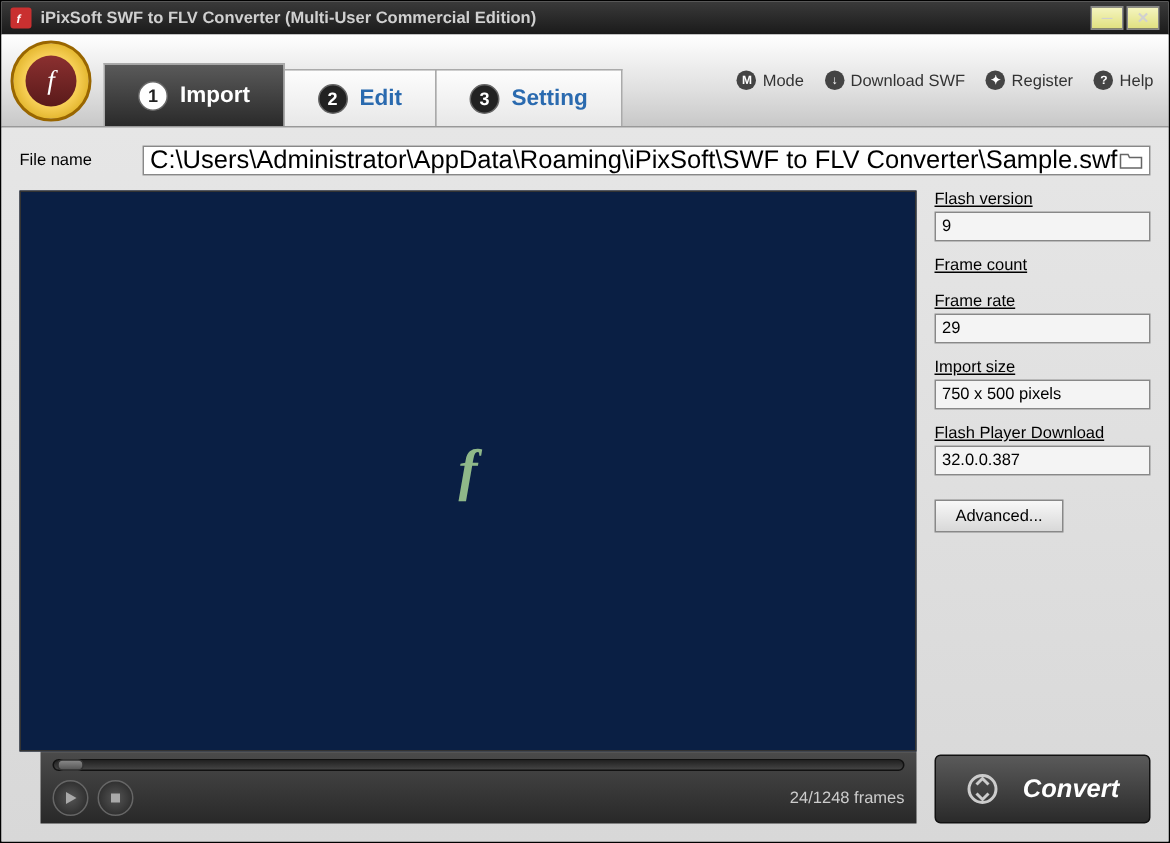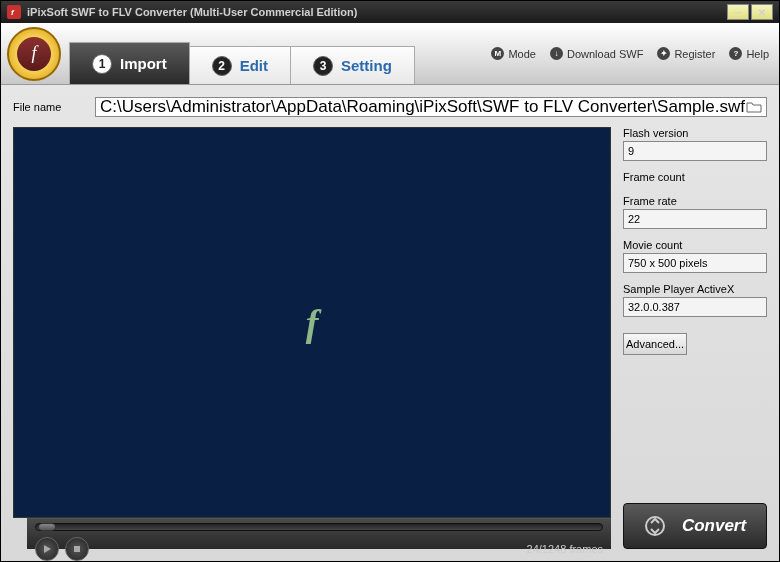--- a/index.html
+++ b/index.html
@@ -23,31 +23,31 @@
 .link-icon { width: 13px; height: 13px; border-radius: 50%; background: #444; color: #fff; display: flex; align-items: center; justify-content: center; font-size: 8px; font-weight: bold; }
 .content { flex: 1; background: linear-gradient(#e6e6e6,#d8d8d8); padding: 12px; display: flex; flex-direction: column; }
 .filerow { display: flex; align-items: center; margin-bottom: 10px; font-size: 11px; }
 .file-label { width: 82px; }
 .file-input { flex: 1; height: 20px; border: 1px solid #888; background: #fff; font-size: 17px; padding: 0 4px; display: flex; align-items: center; justify-content: space-between; }
 .browse-icon { width: 16px; height: 14px; cursor: pointer; }
 .main-area { flex: 1; display: flex; gap: 12px; }
 .preview-col { flex: 1; display: flex; flex-direction: column; }
 .preview { flex: 1; background: #0a1f44; border: 1px solid #333; position: relative; display: flex; align-items: center; justify-content: center; }
 .flash-f { font-size: 38px; font-style: italic; font-family: Georgia, serif; color: #8fb889; font-weight: bold; }
-.controls { height: 31px; background: linear-gradient(#4a4a4a,#282828); border-top: 1px solid #555; padding: 4px 8px; margin-left: 14px; }
+.controls { height: 48px; background: linear-gradient(#4a4a4a,#282828); border-top: 1px solid #555; padding: 4px 8px; margin-left: 14px; }
 .slider-track { height: 8px; background: linear-gradient(#222,#444); border-radius: 4px; border: 1px solid #111; position: relative; margin-bottom: 6px; }
 .slider-thumb { position: absolute; left: 2px; top: -1px; width: 18px; height: 8px; background: linear-gradient(#888,#555); border-radius: 4px; border: 1px solid #333; }
 .ctrl-row { display: flex; align-items: center; gap: 6px; }
 .ctrl-btn { width: 24px; height: 24px; border-radius: 50%; background: radial-gradient(#555,#222); border: 1px solid #666; display: flex; align-items: center; justify-content: center; cursor: pointer; }
 .frame-counter { margin-left: auto; color: #ccc; font-size: 11px; }
 .side-col { width: 144px; display: flex; flex-direction: column; font-size: 11px; }
 .field { margin-bottom: 10px; }
-.field-label { margin-bottom: 2px; display: block; }
+.field-label { margin-bottom: 2px; display: block; text-decoration: underline; }
 .field-value { width: 100%; height: 20px; border: 1px solid #888; background: #f4f4f4; padding: 0 4px; display: flex; align-items: center; font-size: 11px; }
-.adv-btn { margin-top: 6px; height: 22px; width: 64px; background: linear-gradient(#f8f8f8,#d8d8d8); border: 1px solid #888; font-size: 11px; cursor: pointer; }
+.adv-btn { margin-top: 6px; height: 22px; width: 86px; background: linear-gradient(#f8f8f8,#d8d8d8); border: 1px solid #888; font-size: 11px; cursor: pointer; }
 .convert-btn { margin-top: auto; height: 46px; background: linear-gradient(#5a5a5a,#2a2a2a); border: 1px solid #111; border-radius: 4px; color: #fff; font-size: 17px; font-weight: bold; font-style: italic; display: flex; align-items: center; justify-content: center; gap: 16px; cursor: pointer; }
 .convert-icon { width: 22px; height: 22px; }
 </style>
 </head>
 <body>
 
 <div class="window">
   <div class="titlebar">
     <div class="titlebar-icon">
       <svg viewBox="0 0 10 10">
@@ -140,28 +140,28 @@
       <div class="side-col">
         <div class="field">
           <span class="field-label">Flash version</span>
           <div class="field-value">9</div>
         </div>
         <div class="field">
           <span class="field-label">Frame count</span>
         </div>
         <div class="field">
           <span class="field-label">Frame rate</span>
-          <div class="field-value">22</div>
+          <div class="field-value">29</div>
         </div>
         <div class="field">
-          <span class="field-label">Movie count</span>
+          <span class="field-label">Import size</span>
           <div class="field-value">750 x 500 pixels</div>
         </div>
         <div class="field">
-          <span class="field-label">Sample Player ActiveX</span>
+          <span class="field-label">Flash Player Download</span>
           <div class="field-value">32.0.0.387</div>
         </div>
         <button class="adv-btn">Advanced...</button>
         <div class="convert-btn">
           <svg class="convert-icon" viewBox="0 0 22 22">
               <circle cx="11" cy="11" r="9" fill="none" stroke="#ccc" stroke-width="2"></circle>
               <path d="M7 8 L11 4 L15 8 M15 14 L11 18 L7 14" stroke="#ccc" stroke-width="2" fill="none"></path>
             </svg>
           <span>Convert</span>
         </div>

